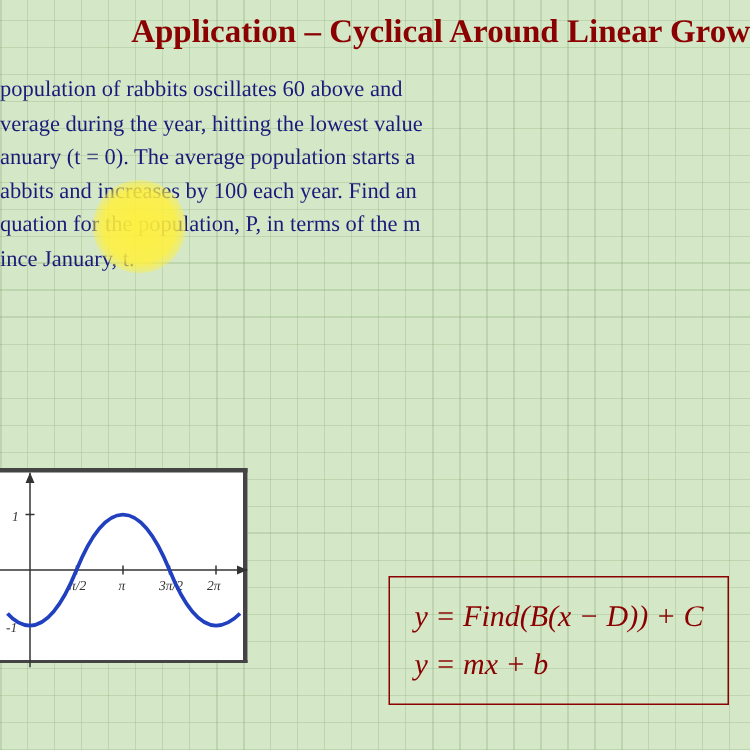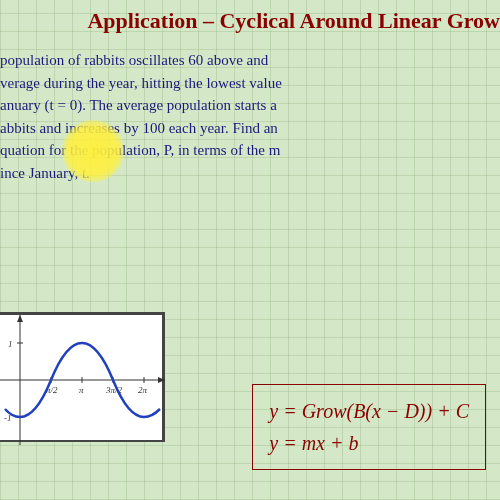--- a/index.html
+++ b/index.html
@@ -100,15 +100,15 @@
     <line x1="144" y1="62" x2="144" y2="68" stroke="#333" stroke-width="1"></line>
     <text x="46" y="78" class="tick-label">π/2</text>
     <text x="79" y="78" class="tick-label">π</text>
     <text x="106" y="78" class="tick-label">3π/2</text>
     <text x="138" y="78" class="tick-label">2π</text>
     <path d="M 5 94 Q 12 102 20 102 Q 36 102 51 65 Q 66 28 82 28 Q 98 28 113 65 Q 128 102 144 102 Q 152 102 160 94" fill="none" stroke="#2040c0" stroke-width="2.5"></path>
   </svg>
 </div>
 
 <div class="equation-box">
-  <div>y = Grow(B(x − D)) + C</div>
+  <div>y = Find(B(x − D)) + C</div>
   <div>y = mx + b</div>
 </div>
 
 </body></html>

